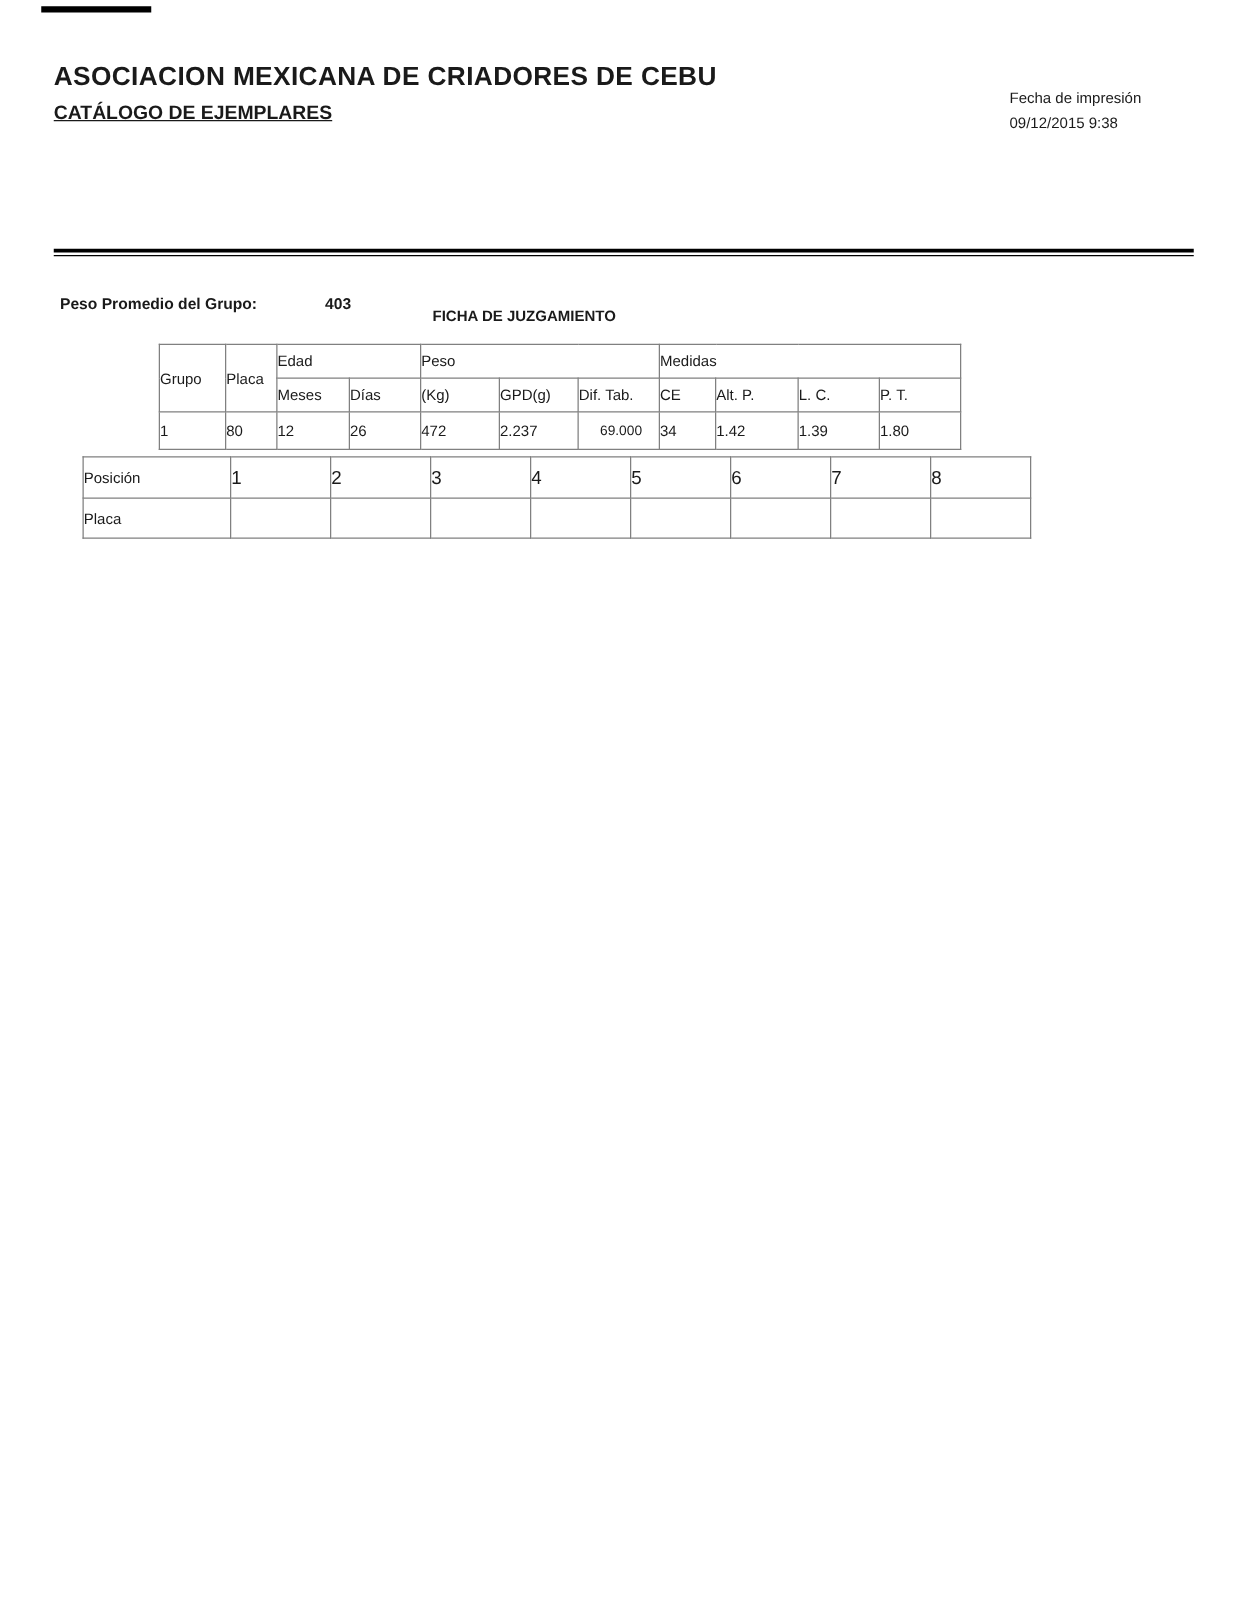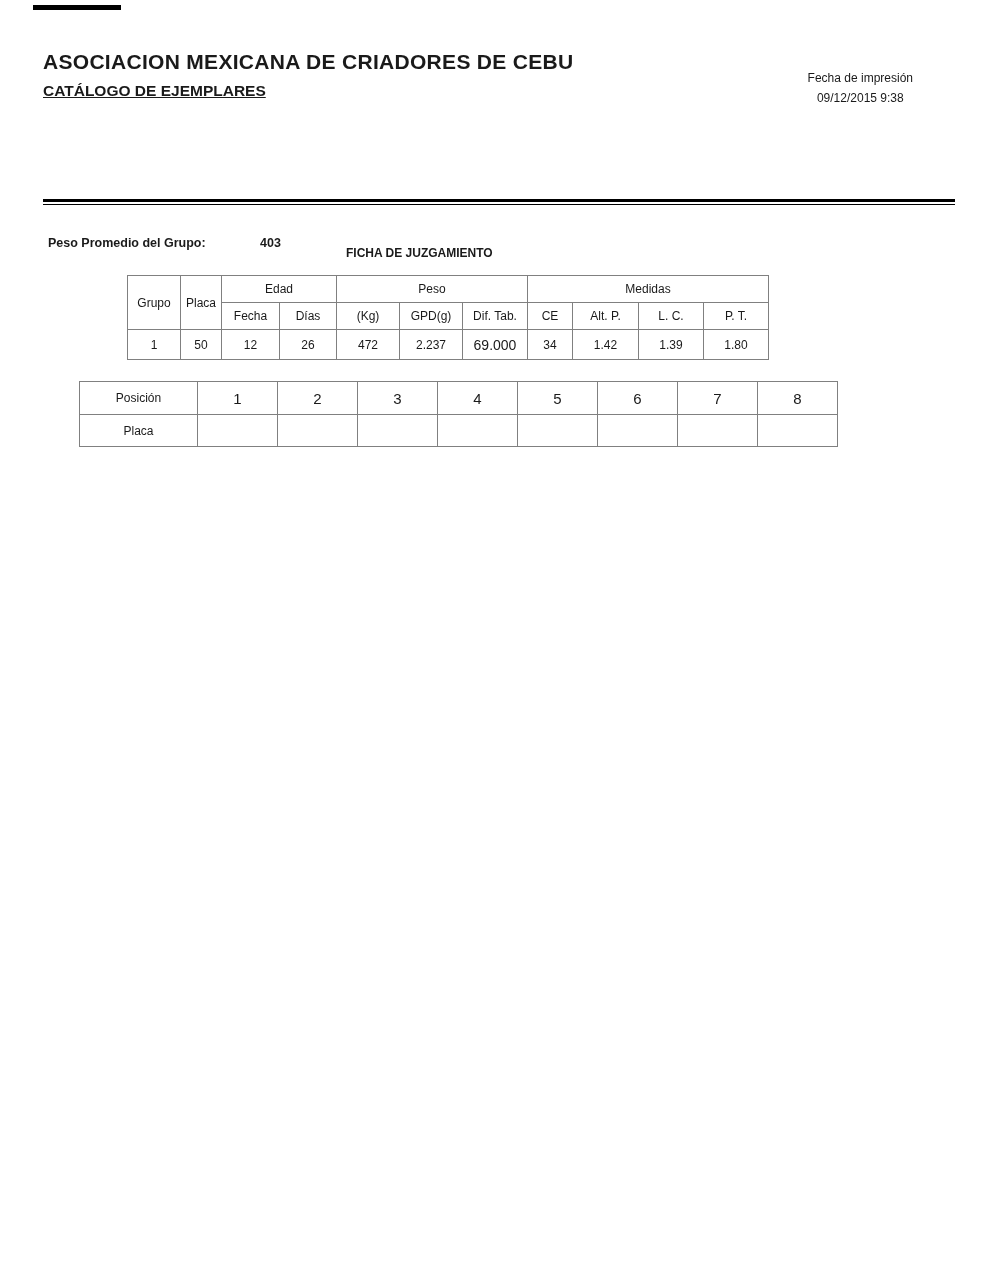--- a/index.html
+++ b/index.html
@@ -9,44 +9,44 @@
     font-family:"Liberation Sans", sans-serif; color:#1a1a1a;
   }
   .page { position:absolute; left:0; top:0; width:990px; height:1134px; background:#fff; }
   .abs { position:absolute; }
 
   .top-bar { left:33px; top:5px; width:88px; height:5px; background:#000; }
 
   .title { left:43px; top:50px; font-size:21px; font-weight:bold; letter-spacing:0.3px; white-space:nowrap; }
   .subtitle { left:43px; top:82px; font-size:15.5px; font-weight:bold; white-space:nowrap;text-decoration:underline; }
 
-  .print-block { right:77px; top:68px; text-align:center; font-size:12px; line-height:20px; }
+  .print-block { right:77px; top:68px; text-align:left; font-size:12px; line-height:20px; }
 
   .event-block { left:0; right:0; top:116px; text-align:center; font-size:12.5px; line-height:23px; }
 
   .rule-thick { left:43px; top:199px; width:912px; height:3px; background:#000; }
   .rule-thin  { left:43px; top:204px; width:912px; height:1px; background:#000; }
 
   .peso-label { left:48px; top:236px; font-size:12.5px; font-weight:bold; white-space:nowrap; }
   .peso-value { left:260px; top:236px; font-size:12.5px; font-weight:bold; }
   .ficha-title { left:346px; top:246px; font-size:12px; font-weight:bold; white-space:nowrap; }
 
   table { border-collapse:collapse; table-layout:fixed; background:#fff; }
   td {
-    border:1px solid #808080; text-align:center; vertical-align:middle;
+    border:1px solid #808080; vertical-align:middle;
     font-size:12px; font-weight:normal; color:#1a1a1a; overflow:hidden; white-space:nowrap;
   }
 
   .judging { left:127px; top:275px; }
   .judging tr.h1 td { height:27px; }
   .judging tr.h2 td { height:27px; }
   .judging tr.d  td { height:30px; }
-  .judging td.big { font-size:14px; }
+  .judging td.big { font-size:11px;padding-left:17px; }
 
-  .positions { left:79px; top:365px;margin-top:16px; }
+  .positions { left:66px; top:365px; }
   .positions tr.pr td { height:33px; }
   .positions tr.pl td { height:32px; }
   .positions td.num { font-size:15px; }
   .positions td.lbl { font-size:12px; }
 </style>
 </head>
 <body>
 
 <div class="page">
 
@@ -84,33 +84,33 @@
     </colgroup>
     <tbody>
       <tr class="h1">
         <td rowspan="2">Grupo</td>
         <td rowspan="2">Placa</td>
         <td colspan="2">Edad</td>
         <td colspan="3">Peso</td>
         <td colspan="4">Medidas</td>
       </tr>
       <tr class="h2">
-        <td>Fecha</td>
+        <td>Meses</td>
         <td>Días</td>
         <td>(Kg)</td>
         <td>GPD(g)</td>
         <td>Dif. Tab.</td>
         <td>CE</td>
         <td>Alt. P.</td>
         <td>L. C.</td>
         <td>P. T.</td>
       </tr>
       <tr class="d">
         <td>1</td>
-        <td>50</td>
+        <td>80</td>
         <td>12</td>
         <td>26</td>
         <td>472</td>
         <td>2.237</td>
         <td class="big">69.000</td>
         <td>34</td>
         <td>1.42</td>
         <td>1.39</td>
         <td>1.80</td>
       </tr>

